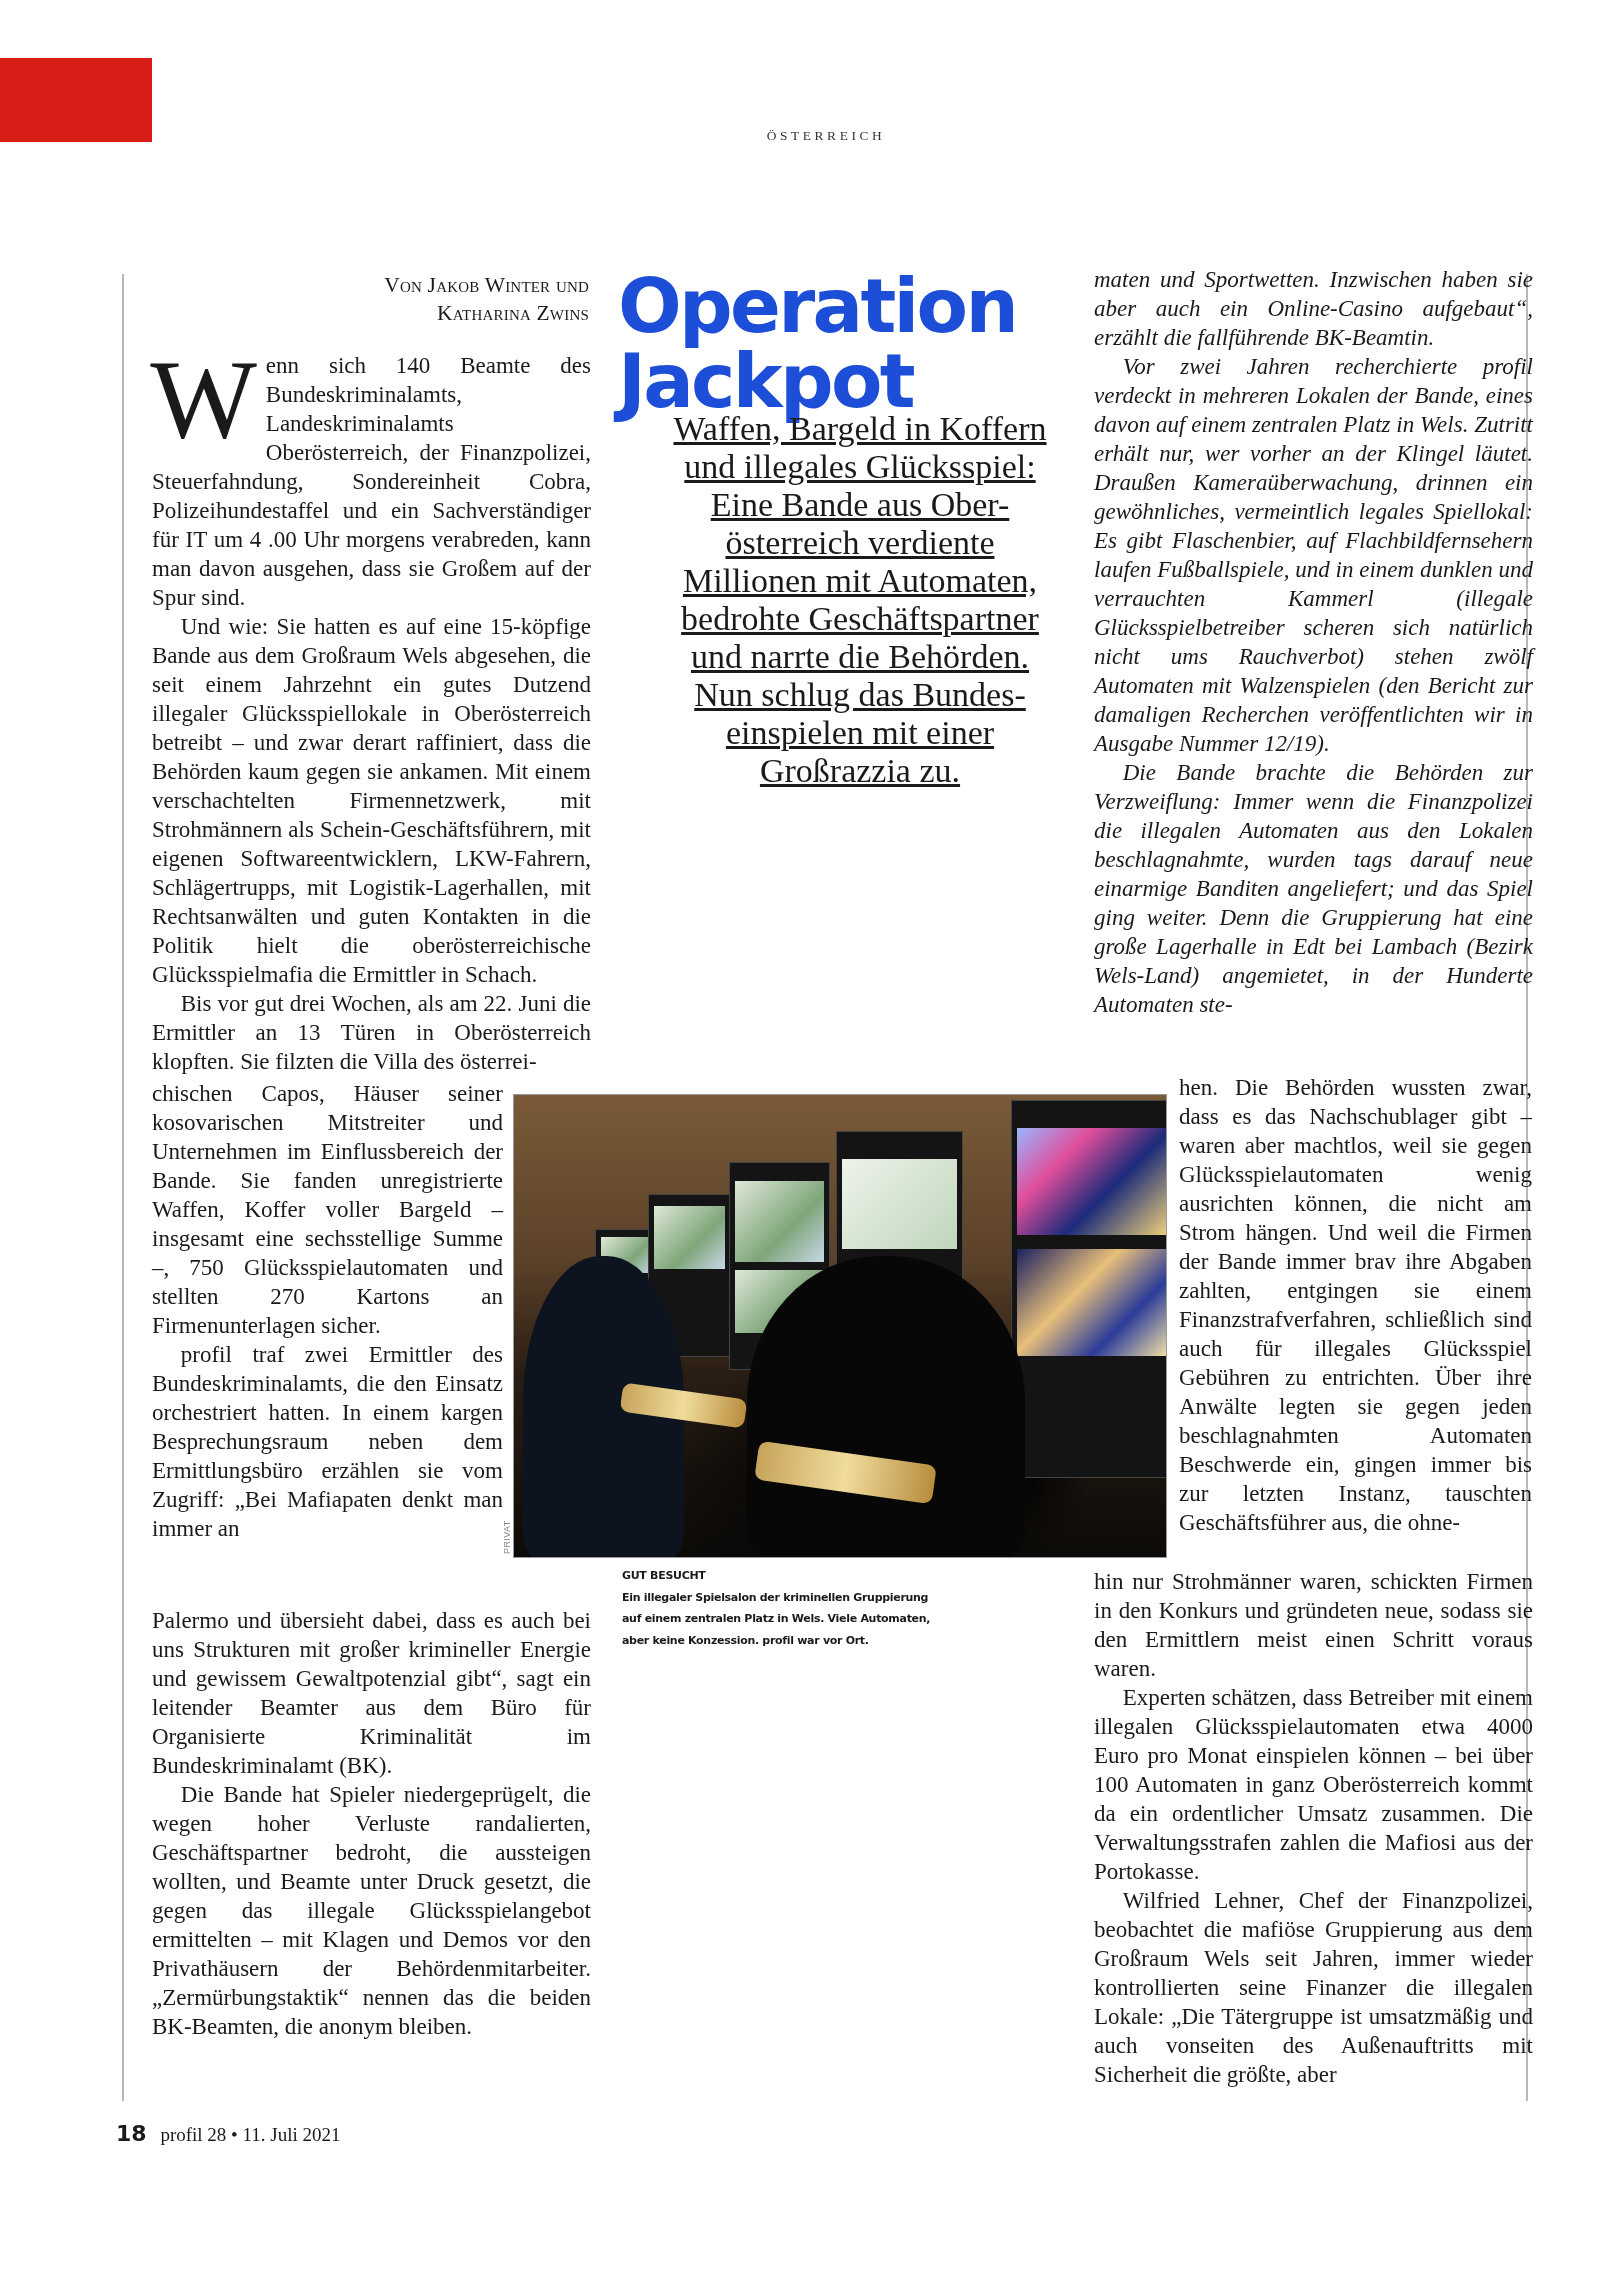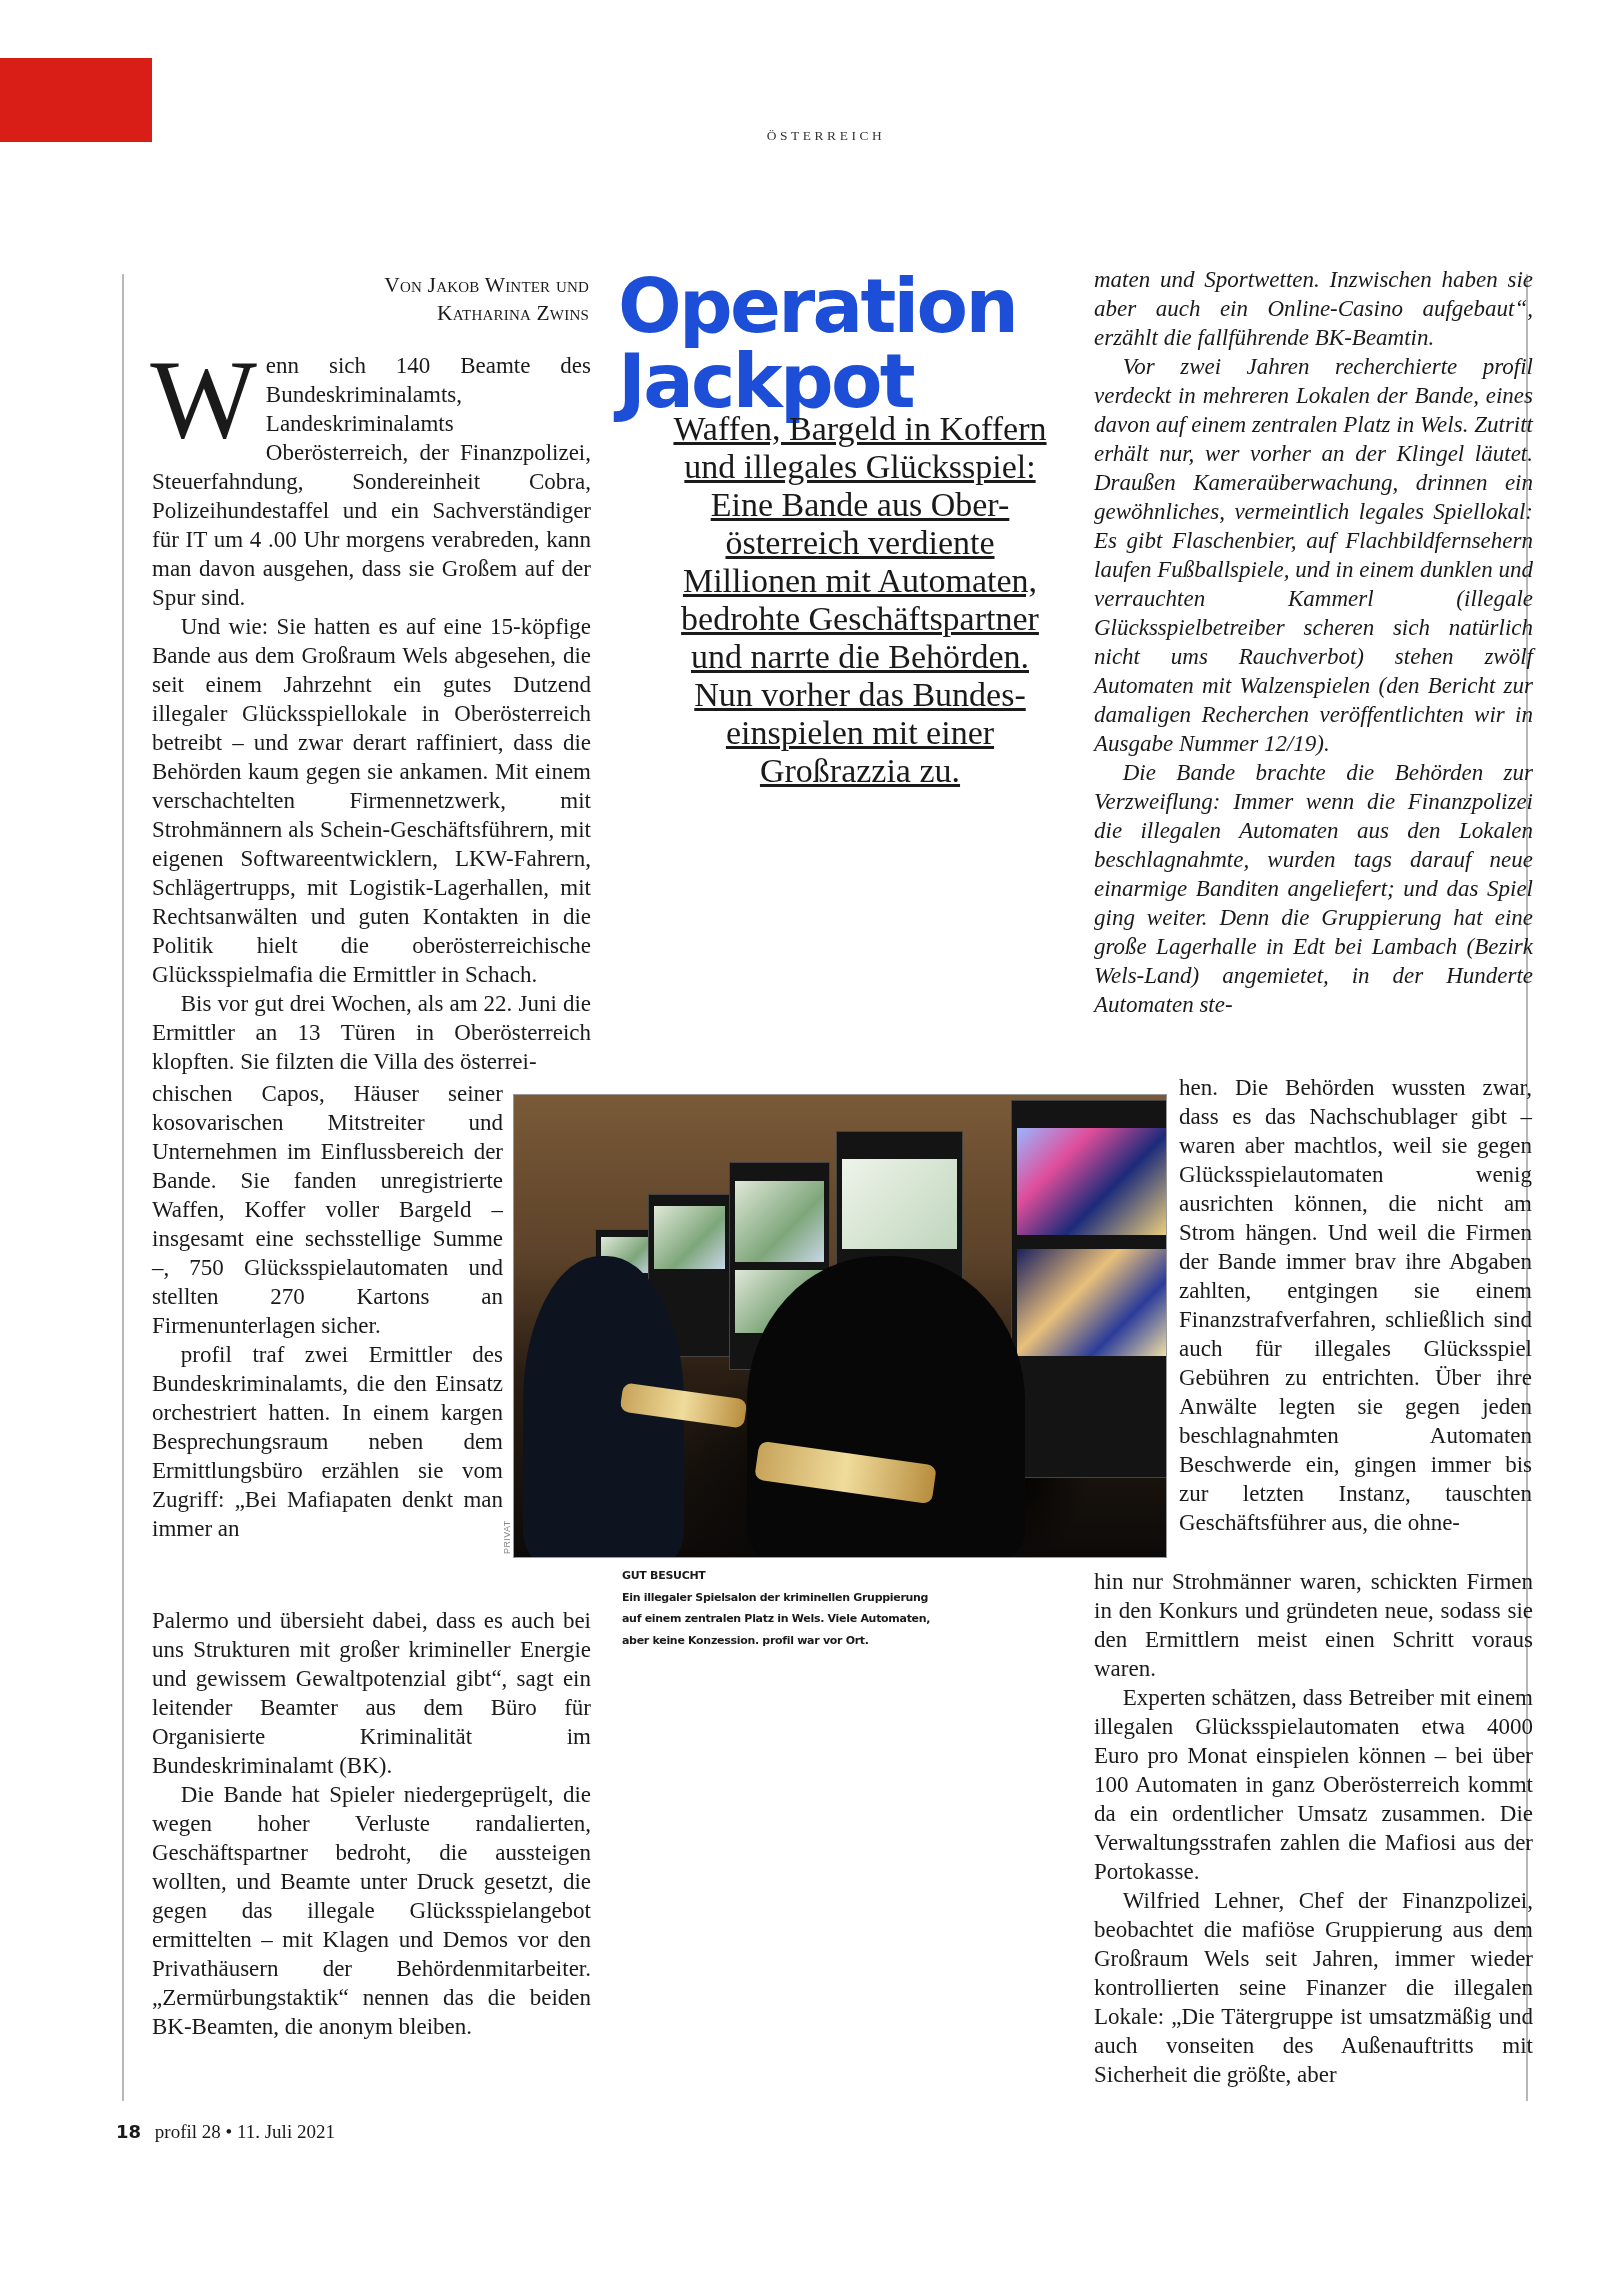--- a/index.html
+++ b/index.html
@@ -75,21 +75,21 @@
   }
 
   
   .col-right-top { left: 1094px; width: 439px; top: 265px; font-style: italic; }
   .col-right-narrow { left: 1179px; width: 353px; top: 1073px; }
   .col-right-bottom { left: 1094px; width: 439px; top: 1567px; }
 
   .footer {
     position: absolute; left: 116px; top: 2121px; font-size: 19px; color: #1a1a1a;
   }
-  .footer .page-num { font-family: "DejaVu Sans", sans-serif; font-weight: bold; margin-right: 9px; font-size: 18px; }
+  .footer .page-num { font-family: "DejaVu Sans", sans-serif; font-weight: bold; margin-right: 9px; font-size: 22px; }
 </style>
 </head>
 <body>
 
 <div class="red-tab"></div>
 <div class="section-label">ÖSTERREICH</div>
 
 <div class="rule left"></div>
 <div class="rule right"></div>
 
@@ -117,21 +117,21 @@
   <div>Jackpot</div>
 </div>
 <div class="deck">
   <div>Waffen, Bargeld in Koffern</div>
   <div>und illegales Glücksspiel:</div>
   <div>Eine Bande aus Ober-</div>
   <div>österreich verdiente</div>
   <div>Millionen mit Automaten,</div>
   <div>bedrohte Geschäftspartner</div>
   <div>und narrte die Behörden.</div>
-  <div>Nun vorher das Bundes-</div>
+  <div>Nun schlug das Bundes-</div>
   <div>einspielen mit einer</div>
   <div>Großrazzia zu.</div>
 </div>
 
 <div class="photo" title="Players seated at illegal slot machines in a dark gaming room">
   <div class="machine" style="left:81px;top:134px;width:63px;height:125px;">
       <div class="screen" style="top:7.2px;height:36px;"></div>
     </div>
   <div class="machine" style="left:134px;top:99px;width:81px;height:161px;">
       <div class="screen" style="top:10.7px;height:63px;"></div>

